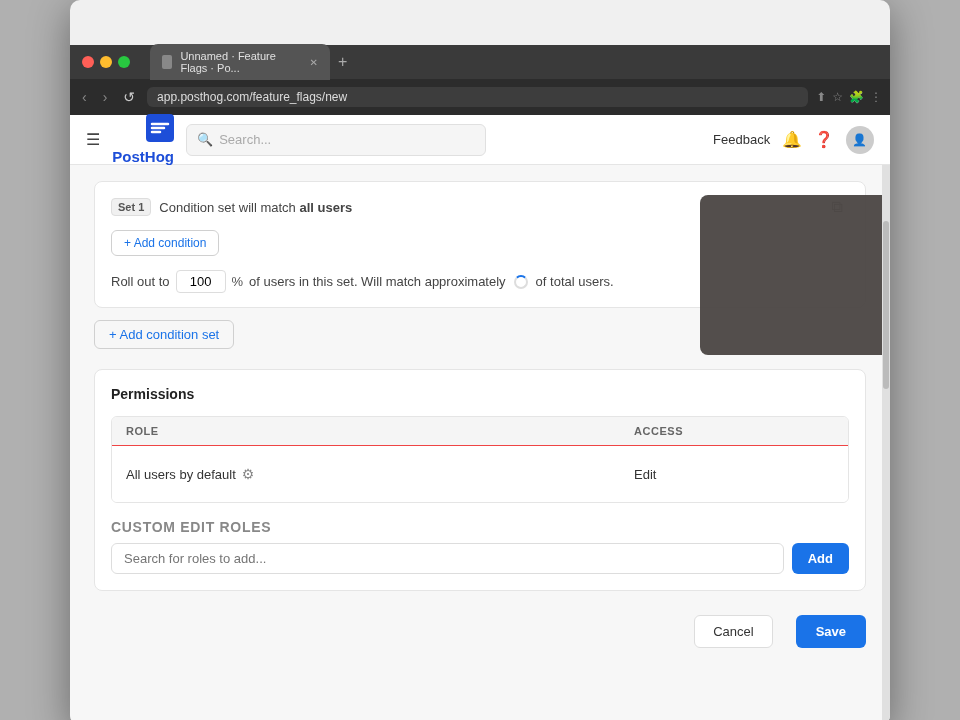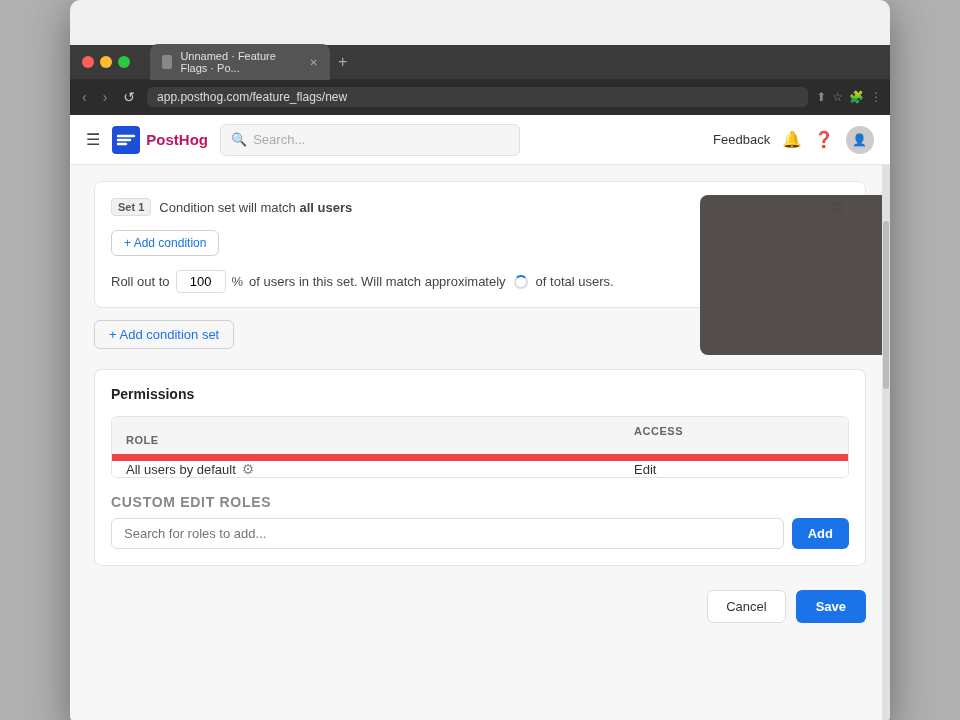--- a/index.html
+++ b/index.html
@@ -124,25 +124,26 @@
       border-bottom: 1px solid #e5e5e5;
       gap: 12px;
     }
     .hamburger-icon {
       font-size: 16px;
       color: #444;
       cursor: pointer;
     }
     .logo {
       display: flex;
-      align-items: center;
+      align-items: flex-end;
       gap: 6px;
       font-weight: 700;
       font-size: 15px;
-      color: #be185d;
+      color: #1d4ed8;
+      flex-direction: column;
     }
     .logo-icon {
       width: 28px;
       height: 28px;
     }
     .search-bar {
       flex: 1;
       max-width: 300px;
       background: #f5f5f5;
       border: 1px solid #e0e0e0;
@@ -320,35 +321,34 @@
       padding: 8px 14px;
       gap: 0;
     }
     .col-role {
       flex: 1;
       font-size: 11px;
       font-weight: 700;
       color: #666;
       text-transform: uppercase;
       letter-spacing: 0.05em;
-      margin-top: 9px;
     }
     .col-access {
       width: 200px;
       font-size: 11px;
       font-weight: 700;
       color: #666;
       text-transform: uppercase;
       letter-spacing: 0.05em;
     }
     .table-row {
       display: flex;
       align-items: flex-end;
-      padding: 0 14px;
-      border-top: 7px solid #ef4444;
+      padding: 20px 14px;
+      border-top: 1px solid #ef4444;
       background: #fff;
     }
     .role-cell {
       flex: 1;
       display: flex;
       align-items: center;
       gap: 6px;
       font-size: 13px;
       color: #333;
     }
@@ -391,21 +391,21 @@
       padding: 7px 16px;
       font-size: 13px;
       font-weight: 600;
       cursor: pointer;
     }
 
     
     .footer-actions {
       display: flex;
       justify-content: flex-end;
-      gap: 10px;
+      gap: 23px;
       padding: 12px 0 0;
     }
     .cancel-btn {
       background: #fff;
       border: 1px solid #ddd;
       border-radius: 6px;
       padding: 8px 18px;
       font-size: 13px;
       color: #333;
       cursor: pointer;

